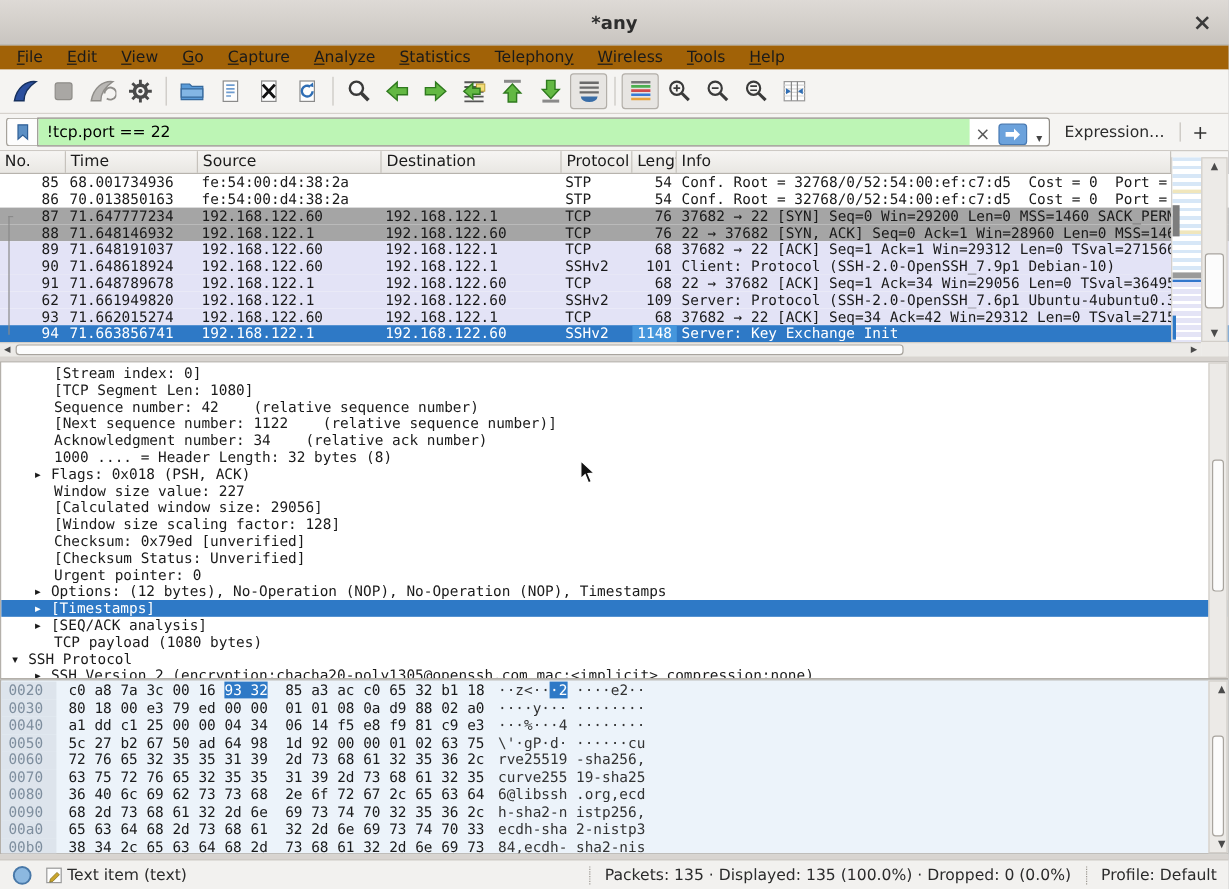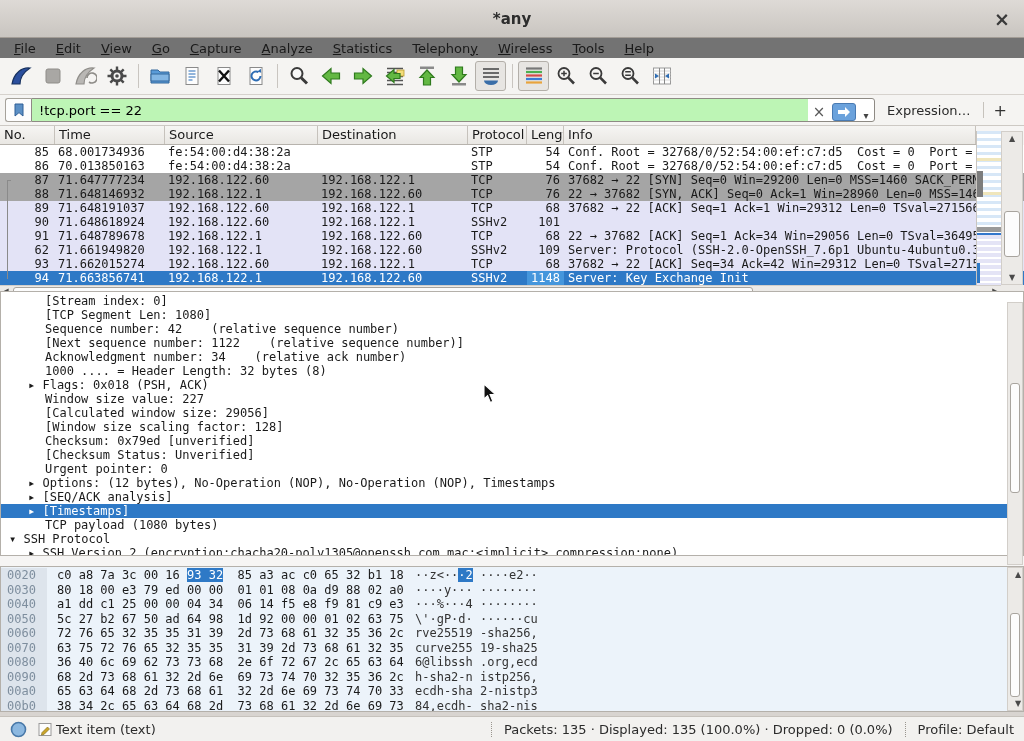--- a/index.html
+++ b/index.html
@@ -19,21 +19,21 @@
     position:absolute; left:0; right:0; top:0; height:38px; line-height:38px;
     text-align:center; font-weight:bold; font-size:15px; color:#2d2d2d;
   }
   .close-btn {
     position:absolute; right:8px; top:5px; width:28px; height:28px; line-height:28px;
     text-align:center; font-size:19px; font-weight:bold; color:#3a3a3a; cursor:default;
   }
   
   .menubar {
     position:absolute; top:38px; left:0; width:1024px; height:20px;
-    background:#737373; display:flex; align-items:center; padding-left:4px;
+    background:#a16207; display:flex; align-items:center; padding-left:4px;
   }
   .menu-item { font-size:13px; padding:1px 10px; white-space:pre; }
   .menu-item .mnem { text-decoration:underline; }
   
   .toolbar {
     position:absolute; top:58px; left:0; width:1024px; height:37px;
     background:#f5f4f2; display:flex; align-items:center; padding-left:5px;
     border-bottom:1px solid #d6d2cd;
   }
   .tbtn { width:31px; height:30px; display:flex; align-items:center; justify-content:center; border:1px solid transparent; border-radius:3px; margin-right:1px; }
@@ -117,21 +117,21 @@
   .hscroll {
     position:absolute; left:0; top:285px; width:1001px; height:12px;
     background:#eceae7; border-top:1px solid #d2cec9;
   }
   .hs-arrow { position:absolute; top:0; width:12px; height:11px; font-size:7px; color:#4a4a4a; text-align:center; line-height:11px; }
   .hs-thumb { position:absolute; left:13px; top:1px; width:740px; height:9px; background:#fcfcfc; border:1px solid #a8a49e; border-radius:3px; }
   .hs-corner { position:absolute; left:1001px; top:285px; width:23px; height:12px; background:#eceae7; }
   .splitter { position:absolute; left:0; top:297px; width:1024px; height:4px; background:#d8d4d0; }
   
   .detail {
-    position:absolute; left:0; top:291px; width:1024px; height:265px; background:#fff;
+    position:absolute; left:0; top:301px; width:1024px; height:265px; background:#fff;
     border:1px solid #b4b0aa; overflow:hidden; padding-top:2px;
     font-family:"DejaVu Sans Mono","DejaVu Sans",monospace; font-size:12px;
   }
   .dline { height:14px; line-height:14px; white-space:pre; overflow:hidden; }
   .dline.i2 { padding-left:44px; }
   .dline.i2a { padding-left:27px; }
   .dline.i1a { padding-left:27px; }
   .dline.i0a { padding-left:8px; }
   .dline.sel { background:#2e79c6; color:#fff; }
   .dt-vscroll { left:1007px; top:302px; height:263px; width:16px; }
@@ -396,20 +396,21 @@
       <span class="c-len">68</span>
       <span class="c-info">37682 → 22 [ACK] Seq=1 Ack=1 Win=29312 Len=0 TSval=271566</span>
     </div>
       <div class="prow lav">
       <span class="c-no">90</span>
       <span class="c-time">71.648618924</span>
       <span class="c-src">192.168.122.60</span>
       <span class="c-dst">192.168.122.1</span>
       <span class="c-proto">SSHv2</span>
       <span class="c-len">101</span>
+      <span class="c-info">Client: Protocol (SSH-2.0-OpenSSH_7.9p1 Debian-10)</span>
     </div>
       <div class="prow lav">
       <span class="c-no">91</span>
       <span class="c-time">71.648789678</span>
       <span class="c-src">192.168.122.1</span>
       <span class="c-dst">192.168.122.60</span>
       <span class="c-proto">TCP</span>
       <span class="c-len">68</span>
       <span class="c-info">22 → 37682 [ACK] Seq=1 Ack=34 Win=29056 Len=0 TSval=36495</span>
     </div>
@@ -476,22 +477,22 @@
       <div class="dline i2">Acknowledgment number: 34    (relative ack number)</div>
       <div class="dline i2">1000 .... = Header Length: 32 bytes (8)</div>
       <div class="dline i2a">▸ Flags: 0x018 (PSH, ACK)</div>
       <div class="dline i2">Window size value: 227</div>
       <div class="dline i2">[Calculated window size: 29056]</div>
       <div class="dline i2">[Window size scaling factor: 128]</div>
       <div class="dline i2">Checksum: 0x79ed [unverified]</div>
       <div class="dline i2">[Checksum Status: Unverified]</div>
       <div class="dline i2">Urgent pointer: 0</div>
       <div class="dline i2a">▸ Options: (12 bytes), No-Operation (NOP), No-Operation (NOP), Timestamps</div>
+      <div class="dline i2a sel">▸ [Timestamps]</div>
       <div class="dline i2a">▸ [SEQ/ACK analysis]</div>
-      <div class="dline i2a sel">▸ [Timestamps]</div>
       <div class="dline i2">TCP payload (1080 bytes)</div>
       <div class="dline i0a">▾ SSH Protocol</div>
       <div class="dline i1a">▸ SSH Version 2 (encryption:chacha20-poly1305@openssh.com mac:&lt;implicit&gt; compression:none)</div>
     </div>
   <div class="vscroll dt-vscroll">
     <div class="vs-thumb" style="top:80px;height:110px"></div>
   </div>
 
   <div class="hexpane">
       <div class="hrow">

